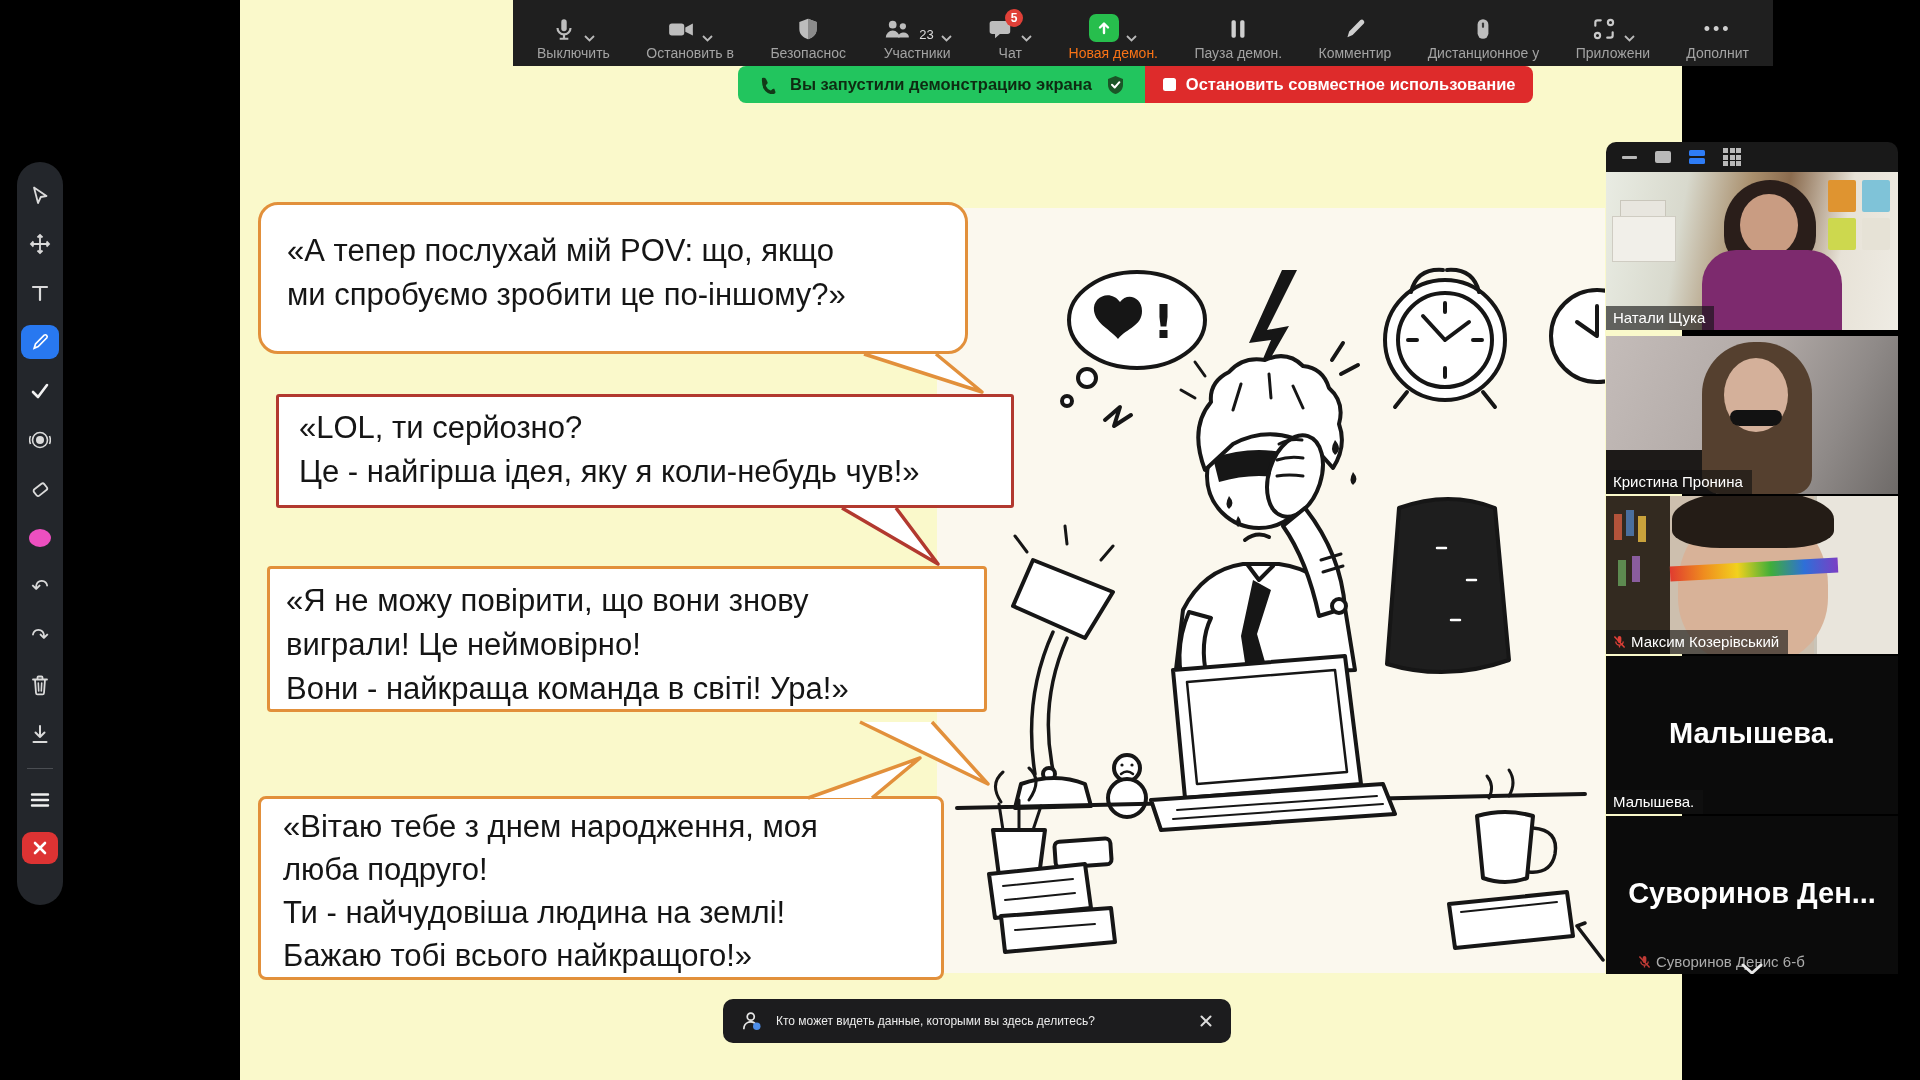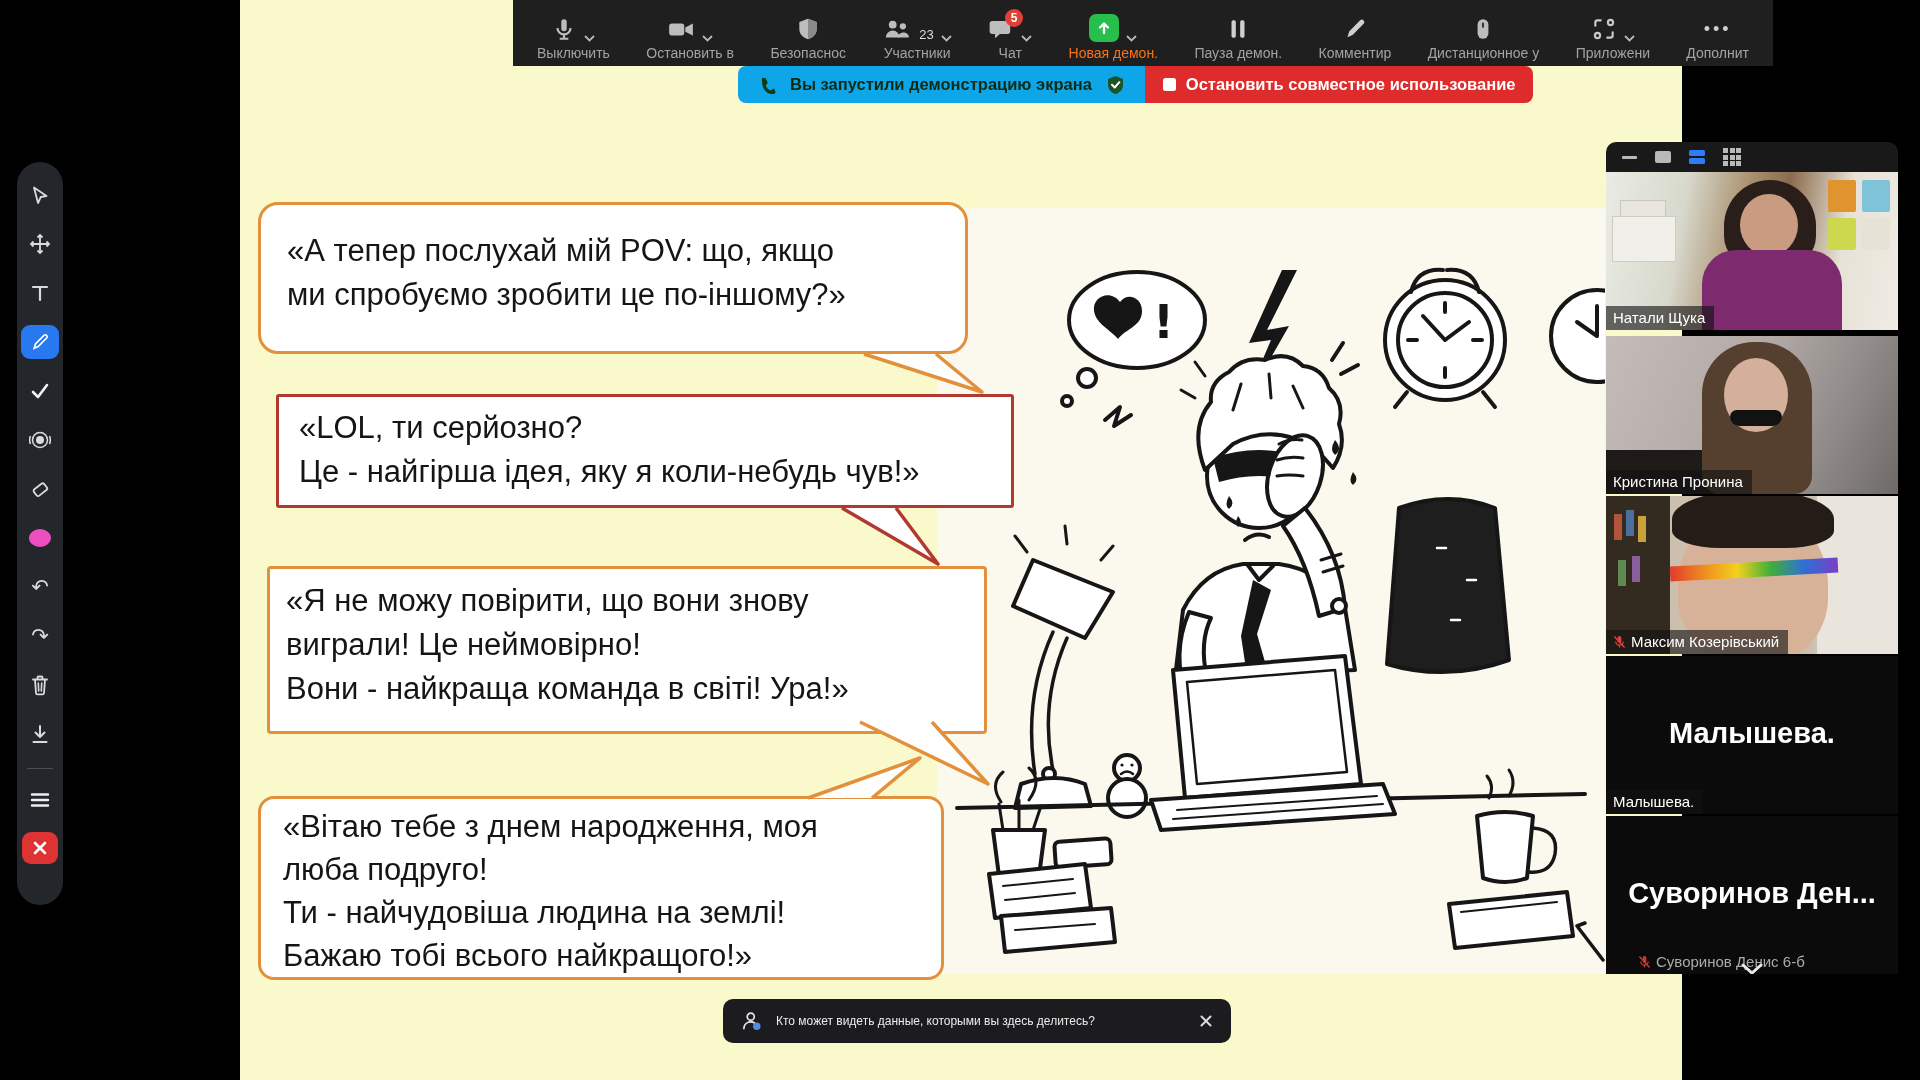--- a/index.html
+++ b/index.html
@@ -9,22 +9,22 @@
 
   
   .slide { position:absolute; left:240px; top:0; width:1442px; height:1080px; background:#FAF9CB; }
   .illustration { position:absolute; left:697px; top:208px; width:668px; height:765px;
                   background:#FBF8EE; overflow:hidden; }
 
   .bubble { position:absolute; background:#fff; color:#151515; white-space:pre-line;
             font-size:31px; line-height:44px; z-index:3; }
   .bubble.b1 { left:18px;  top:202px; width:710px; height:152px; border:3.5px solid #E2903B; border-radius:20px; padding:24px 0 0 26px; }
   .bubble.b2 { left:36px;  top:394px; width:738px; height:114px; border:3.5px solid #B2392F; border-radius:3px;  padding:9px 0 0 20px; }
-  .bubble.b3 { left:27px;  top:566px; width:720px; height:168px; border:3.5px solid #E2903B; border-radius:4px;  padding:10px 0 0 16px; }
-  .bubble.b4 { left:18px;  top:796px; width:686px; height:184px; border:3.5px solid #E2903B; border-radius:16px; padding:6px 0 0 22px; line-height:43px; }
+  .bubble.b3 { left:27px;  top:566px; width:720px; height:146px; border:3.5px solid #E2903B; border-radius:4px;  padding:10px 0 0 16px; }
+  .bubble.b4 { left:18px;  top:796px; width:686px; height:184px; border:3.5px solid #E2903B; border-radius:8px; padding:6px 0 0 22px; line-height:43px; }
   .tail { position:absolute; z-index:4; }
 
   
   .top-toolbar { position:absolute; left:513px; top:0; width:1260px; height:66px; background:#1F1F1F;
                  display:flex; align-items:stretch; justify-content:space-between; padding:0 22px; z-index:10; }
   .t-item { display:flex; flex-direction:column; align-items:center; justify-content:flex-end;
             padding:7px 2px 5px 2px; gap:3px; position:relative; cursor:default; }
   .t-top { display:flex; align-items:flex-end; gap:7px; height:32px; }
   .t-label { font-size:14px; color:#a3a3a3; white-space:nowrap; }
   .t-item.active .t-label { color:#f97316;text-align:right; }
@@ -34,21 +34,21 @@
   .badge5 { position:absolute; top:-7px; right:-9px; background:#E04038; color:#fff; font-size:12px;
             font-weight:bold; min-width:18px; height:18px; border-radius:9px; display:flex;
             align-items:center; justify-content:center; padding:0 4px; }
   .share-ic { width:30px; height:28px; background:#27BE4D; border-radius:7px; display:flex;
               align-items:center; justify-content:center; }
   .mdots { color:#CFCFCF; font-size:18px; letter-spacing:3px; line-height:26px; }
 
   
   .share-pill { position:absolute; left:738px; top:66px; height:37px; display:flex; z-index:11;
                 border-radius:8px; overflow:hidden; font-weight:bold; }
-  .share-status { background:#0ea5e9; color:#0E2B12; display:flex; align-items:center; gap:14px;
+  .share-status { background:#22c55e; color:#0E2B12; display:flex; align-items:center; gap:14px;
                   padding:0 20px; font-size:16.5px; }
   .share-stop { background:#DE2B2B; color:#fff; display:flex; align-items:center; gap:10px;
                 padding:0 18px; font-size:16.5px; cursor:pointer; }
   .stop-square { width:13px; height:13px; background:#fff; border-radius:2.5px; }
 
   
   .sidebar { position:absolute; left:17px; top:162px; width:46px; height:743px; background:#23262B;
              border-radius:23px; display:flex; flex-direction:column; align-items:center;
              padding-top:16px; z-index:12; }
   .tool { width:38px; height:34px; display:flex; align-items:center; justify-content:center;

